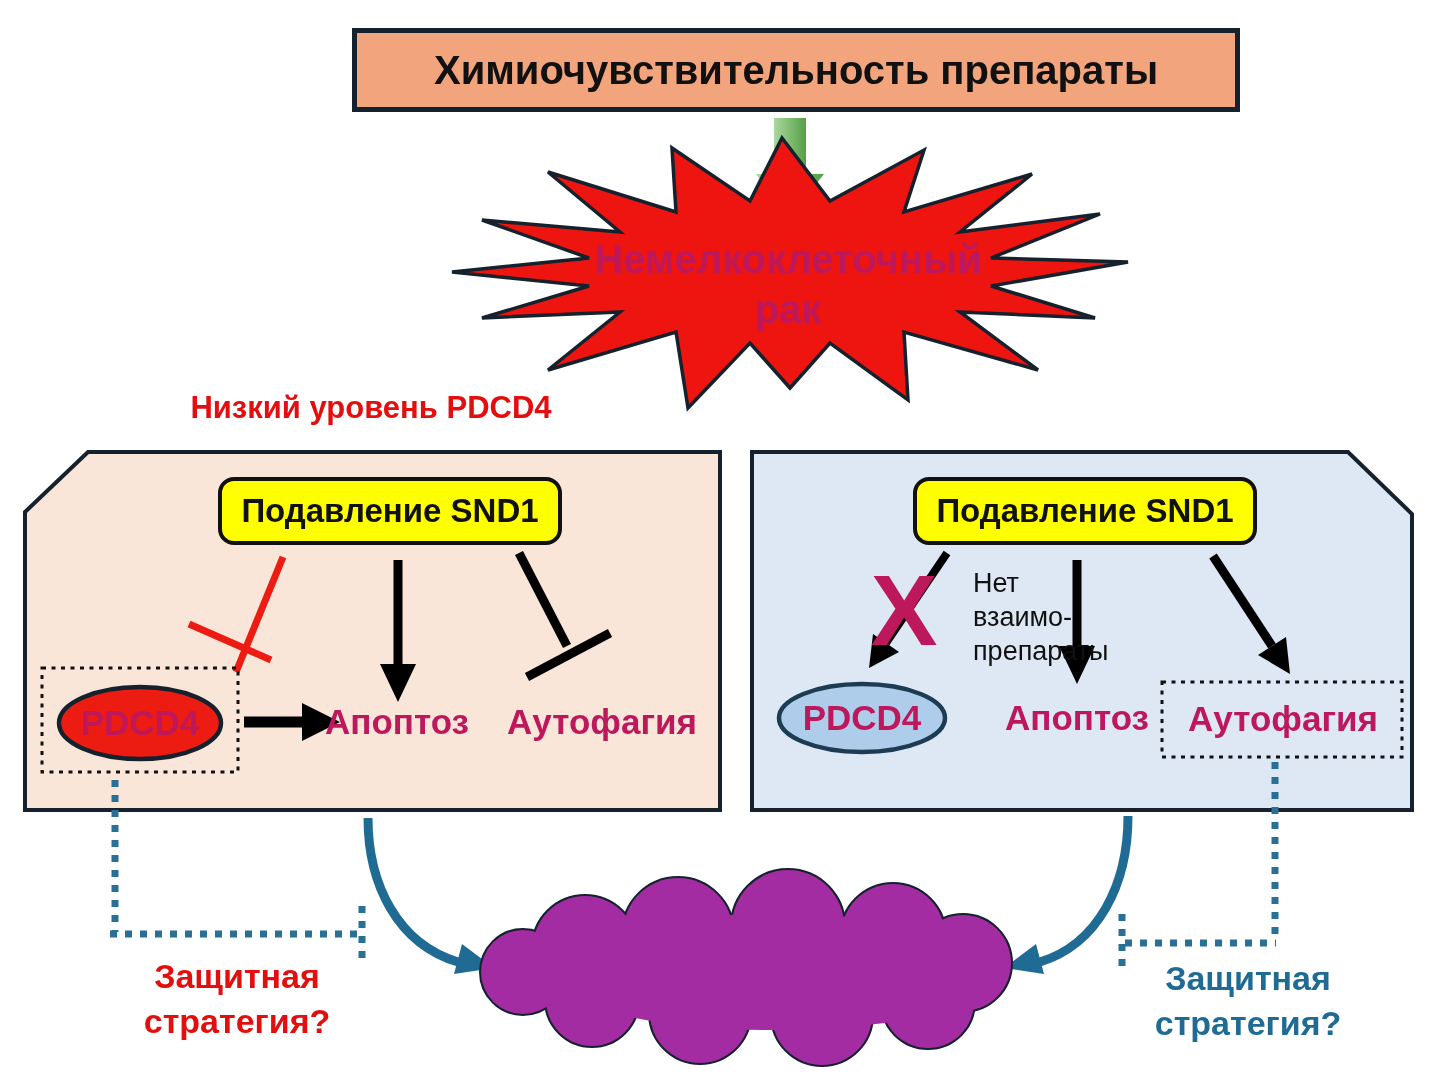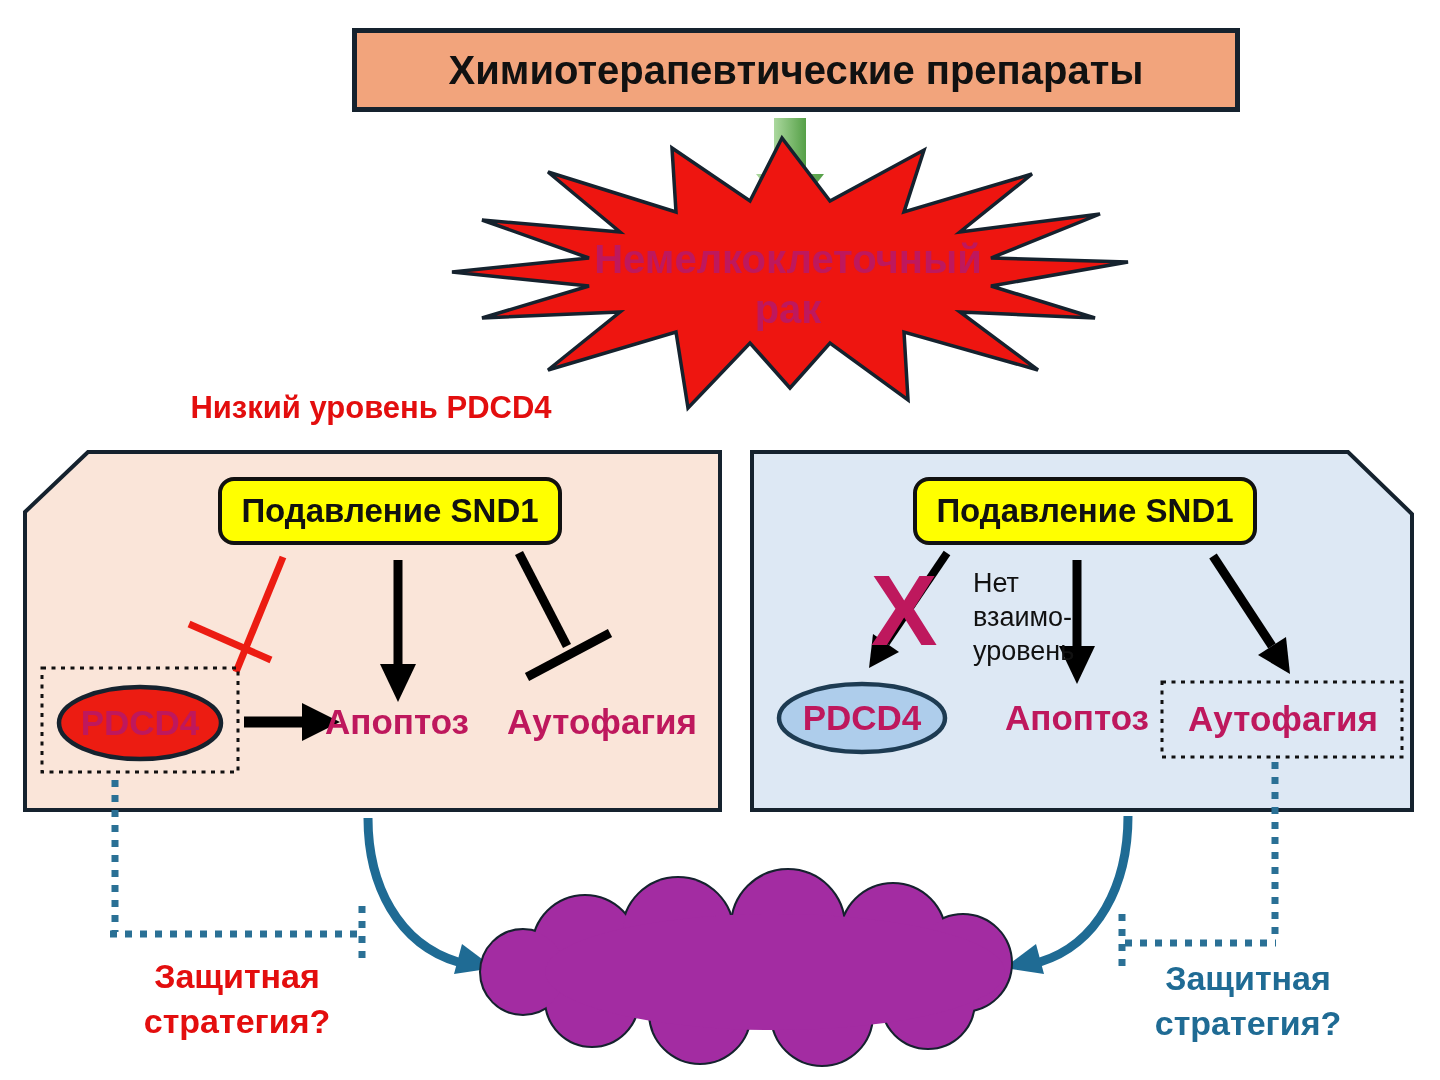--- a/index.html
+++ b/index.html
@@ -134,21 +134,21 @@
         <circle cx="822" cy="1015" r="50"></circle>
           <circle cx="700" cy="1013" r="50"></circle>
         <circle cx="592" cy="1000" r="46"></circle>
           <circle cx="523" cy="972" r="42"></circle>
         <ellipse cx="775" cy="972" rx="230" ry="58"></ellipse>
       </g>
     </g>
   </svg>
 
   <div id="topbox" class="box">
-    <span>Химиотерапевтические препараты</span>
+    <span>Химиочувствительность препараты</span>
   </div>
 
   <div id="starText" class="t">
     <span>Немелкоклеточный</span>
     <span>рак</span>
   </div>
 
   <div id="capL" class="t">Низкий уровень PDCD4</div>
 
   <div id="snd1L" class="box">
@@ -159,21 +159,21 @@
   </div>
 
   <div id="pdcd4L" class="t">PDCD4</div>
   <div id="apopL" class="t">Апоптоз</div>
   <div id="autoL" class="t">Аутофагия</div>
 
   <div id="xmark" class="t">X</div>
   <div id="noint">
     <span>Нет</span>
     <span>взаимо-</span>
-    <span>уровень</span>
+    <span>препараты</span>
   </div>
 
   <div id="pdcd4R" class="t">PDCD4</div>
   <div id="apopR" class="t">Апоптоз</div>
   <div id="autoR" class="t">Аутофагия</div>
 
 
   <div id="stratL" class="t">
     <span>Защитная</span>
     <span>стратегия?</span>

